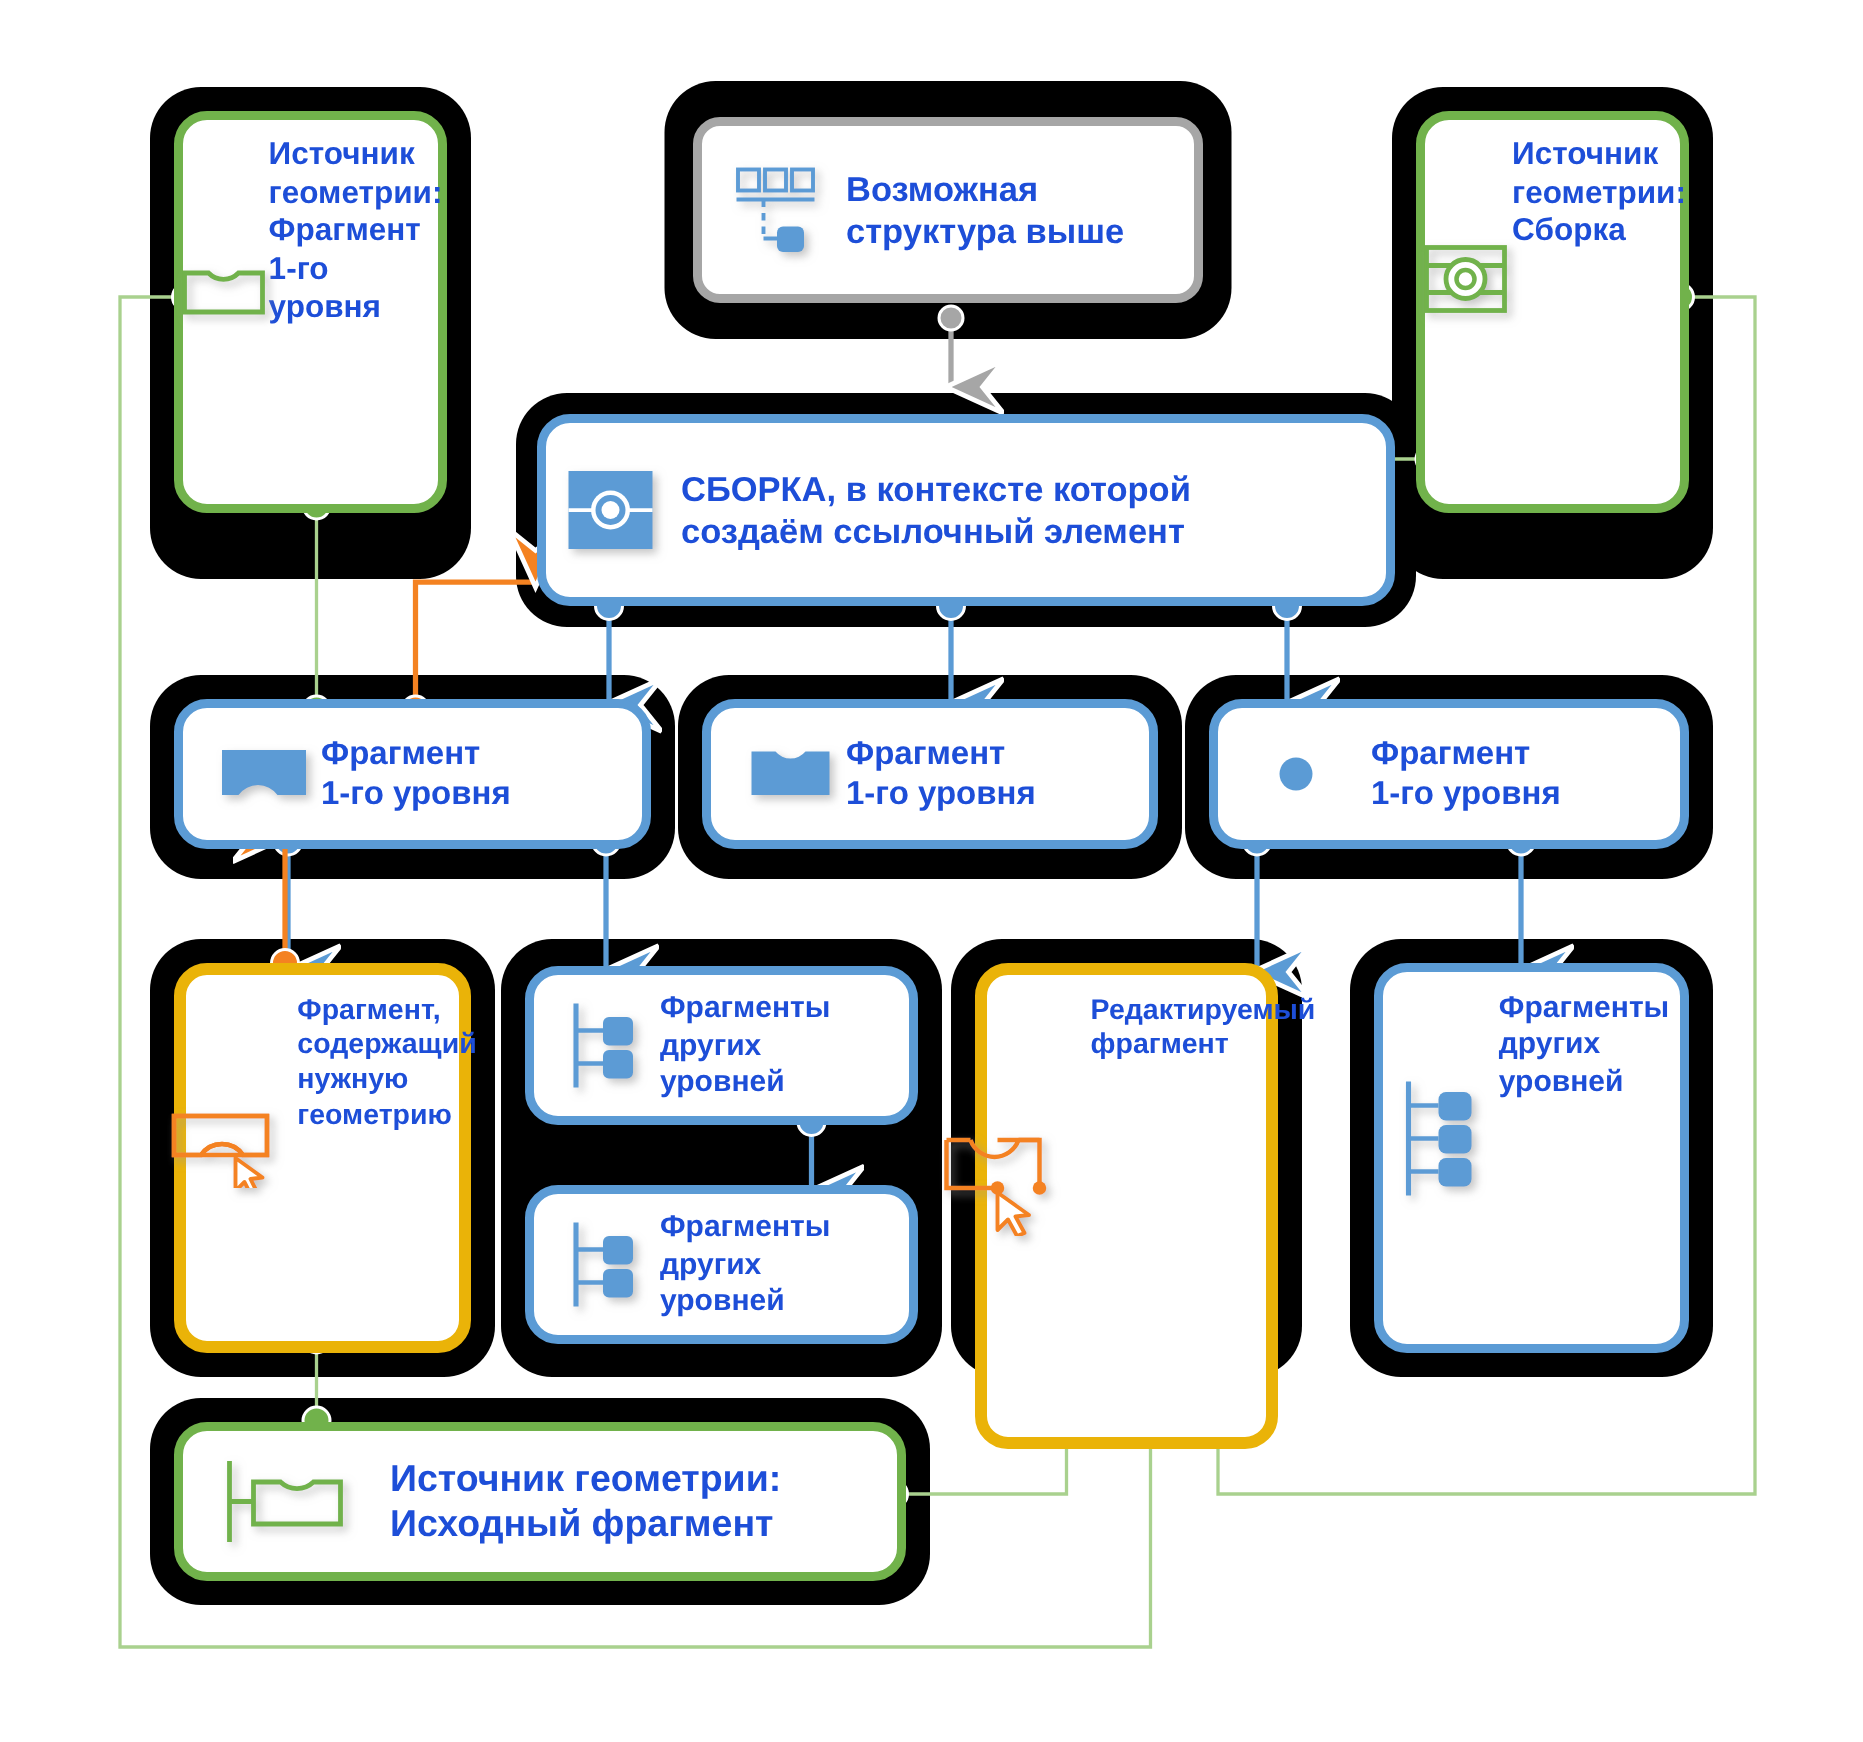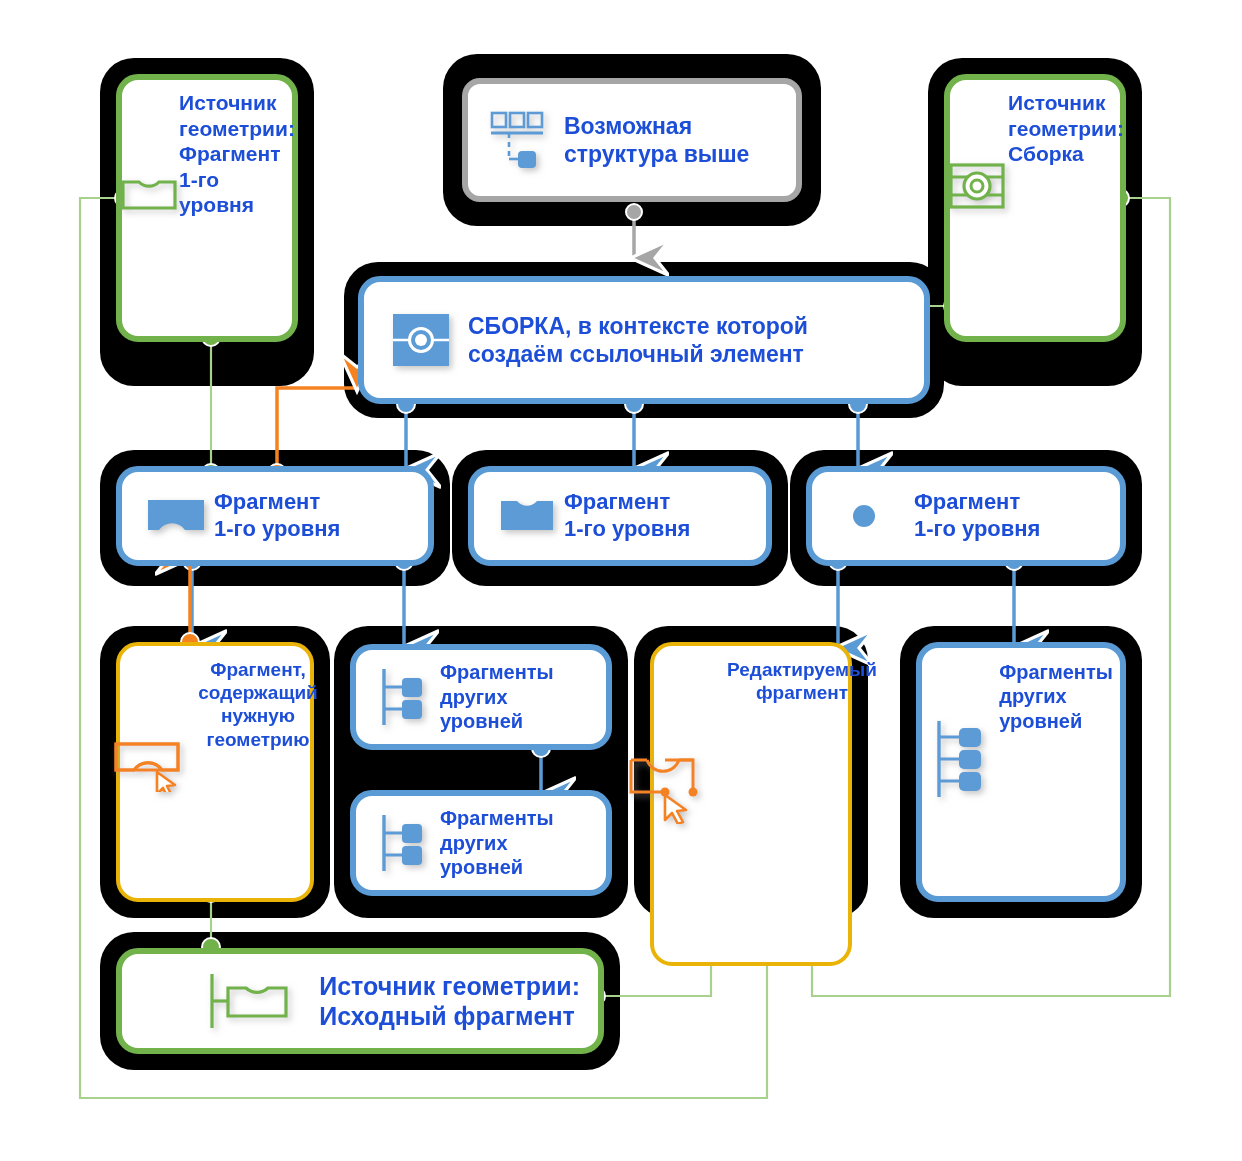--- a/index.html
+++ b/index.html
@@ -4,23 +4,23 @@
 <style>
   html,body{margin:0;padding:0;background:#ffffff;}
   body{font-family:"Liberation Sans","DejaVu Sans",sans-serif;}
   #stage{position:relative;width:1242px;height:1161px;background:#ffffff;overflow:hidden;}
   #svg-layer{position:absolute;left:0;top:0;width:1242px;height:1161px;}
 
   .node{position:absolute;box-sizing:border-box;background:#ffffff;display:flex;align-items:center;}
   .node .label{font-weight:bold;color:#1d4ed8;line-height:1.22;white-space:pre-line;}
   .node .ic{flex:0 0 auto;display:flex;align-items:center;justify-content:center;}
 
-  .n-green{border:6px solid #71b24b;border-radius:22px;justify-content:flex-end;}
+  .n-green{border:6px solid #71b24b;border-radius:22px;}
   .n-blue{border:6px solid #5b9bd5;border-radius:22px;}
-  .n-orange{border:4px solid #eab308;border-radius:22px;text-align:center;}
+  .n-orange{border:8px solid #eab308;border-radius:22px;}
   .n-grey{border:6px solid #a6a6a6;border-radius:18px;}
 
   .stack-v{justify-content:center;}
   .stack-h{flex-direction:row;}
   .pad{padding:10px 14px;}
 </style>
 </head>
 <body>
 
 <div id="stage">
@@ -177,21 +177,21 @@
         <line x1="5" y1="35" x2="57" y2="35" stroke="#71b24b" stroke-width="3.2"></line>
         <circle cx="31" cy="26" r="13" fill="#ffffff" stroke="#71b24b" stroke-width="3.2"></circle>
         <circle cx="31" cy="26" r="6" fill="none" stroke="#71b24b" stroke-width="3"></circle>
       </svg>
     </div>
     <div class="label" style="font-size:21px;align-self:flex-start;">Источник
 геометрии:
 Сборка</div>
   </div>
 
-  <div class="node n-blue stack-h" style="left:358px;top:276px;width:572px;height:128px;padding:0 18px;">
+  <div class="node n-blue stack-h" style="left:358px;top:276px;width:572px;height:128px;padding:0 4px;">
     <div class="ic" style="width:78px;">
       <svg width="64" height="60" viewBox="0 0 64 60" filter="url(#sh)">
         <rect x="4" y="4" width="56" height="52" fill="#5b9bd5"></rect>
         <line x1="4" y1="30" x2="60" y2="30" stroke="#ffffff" stroke-width="2.5"></line>
         <circle cx="32" cy="30" r="13" fill="#ffffff"></circle>
         <circle cx="32" cy="30" r="10" fill="#5b9bd5"></circle>
         <circle cx="32" cy="30" r="6" fill="#ffffff"></circle>
       </svg>
     </div>
     <div class="label" style="font-size:23px;margin-left:8px;">СБОРКА, в контексте которой

